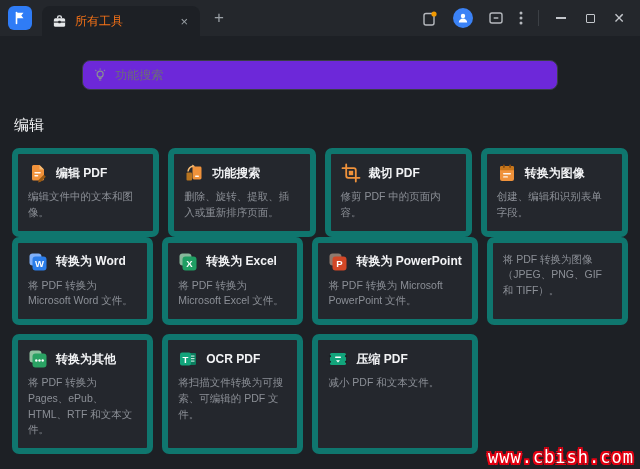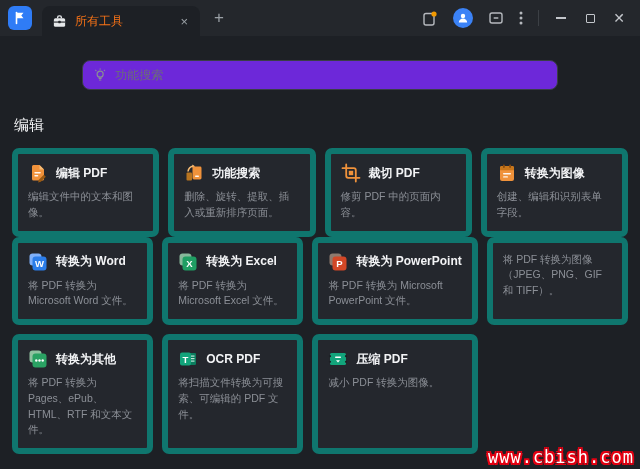--- a/index.html
+++ b/index.html
@@ -261,19 +261,19 @@
           <path d="M3.5 4h13a1.5 1.5 0 0 1 1.5 1.5v9A1.5 1.5 0 0 1 16.5 16h-13A1.5 1.5 0 0 1 2 14.5v-9A1.5 1.5 0 0 1 3.5 4z" fill="#12A47B"></path>
           <circle cx="2" cy="7.2" r="1.1" fill="#1d2025"></circle>
           <circle cx="2" cy="12.8" r="1.1" fill="#1d2025"></circle>
           <circle cx="18" cy="7.2" r="1.1" fill="#1d2025"></circle>
           <circle cx="18" cy="12.8" r="1.1" fill="#1d2025"></circle>
           <rect x="7" y="7.5" width="6" height="1.4" rx="0.7" fill="#fff"></rect>
           <path d="M8 11.2h4l-2 2.4z" fill="#fff"></path>
         </svg>
         <span class="card-title">压缩 PDF</span>
       </div>
-      <div class="card-desc">减小 PDF 转换为图像。</div>
+      <div class="card-desc">减小 PDF 和文本文件。</div>
     </div>
   </div>
 
 </div>
 
 <div class="watermark">www.cbish.com</div>
 
 </body></html>

